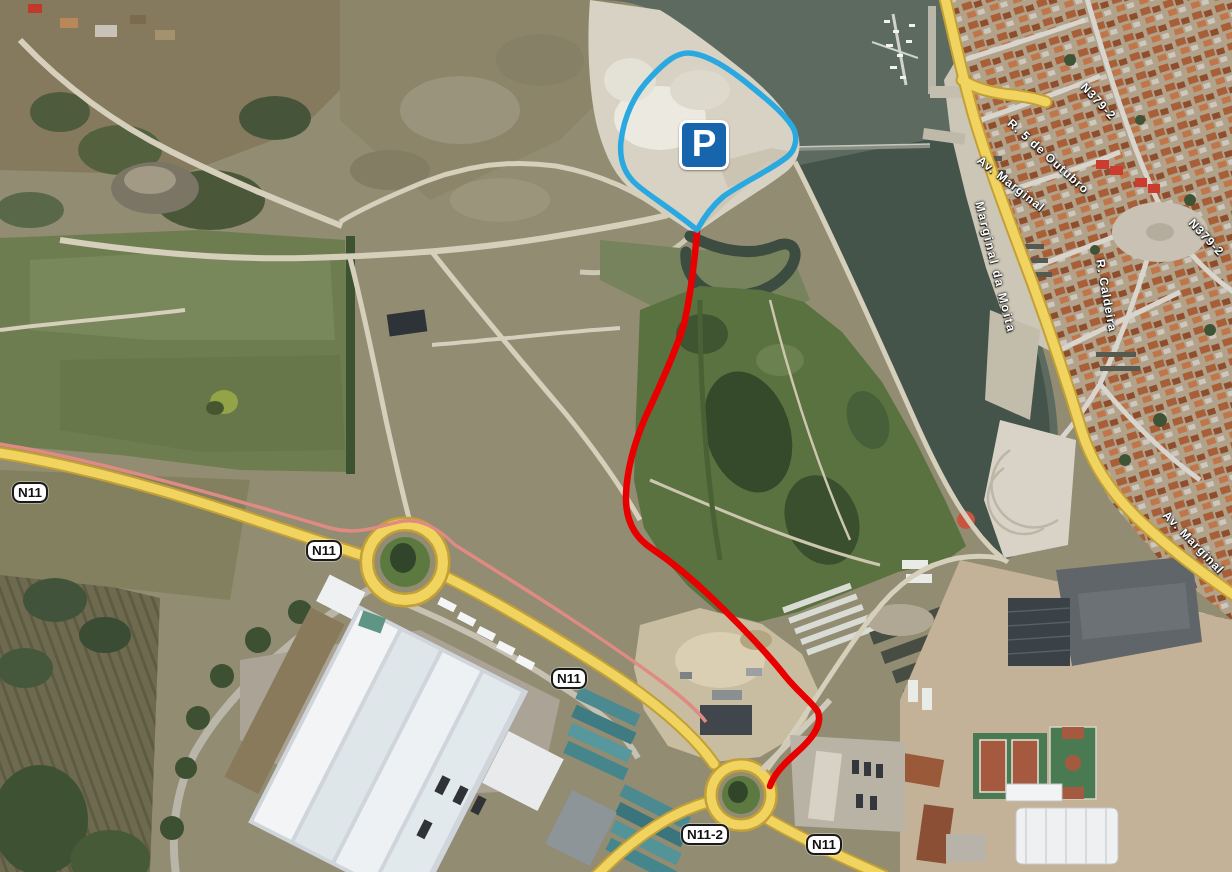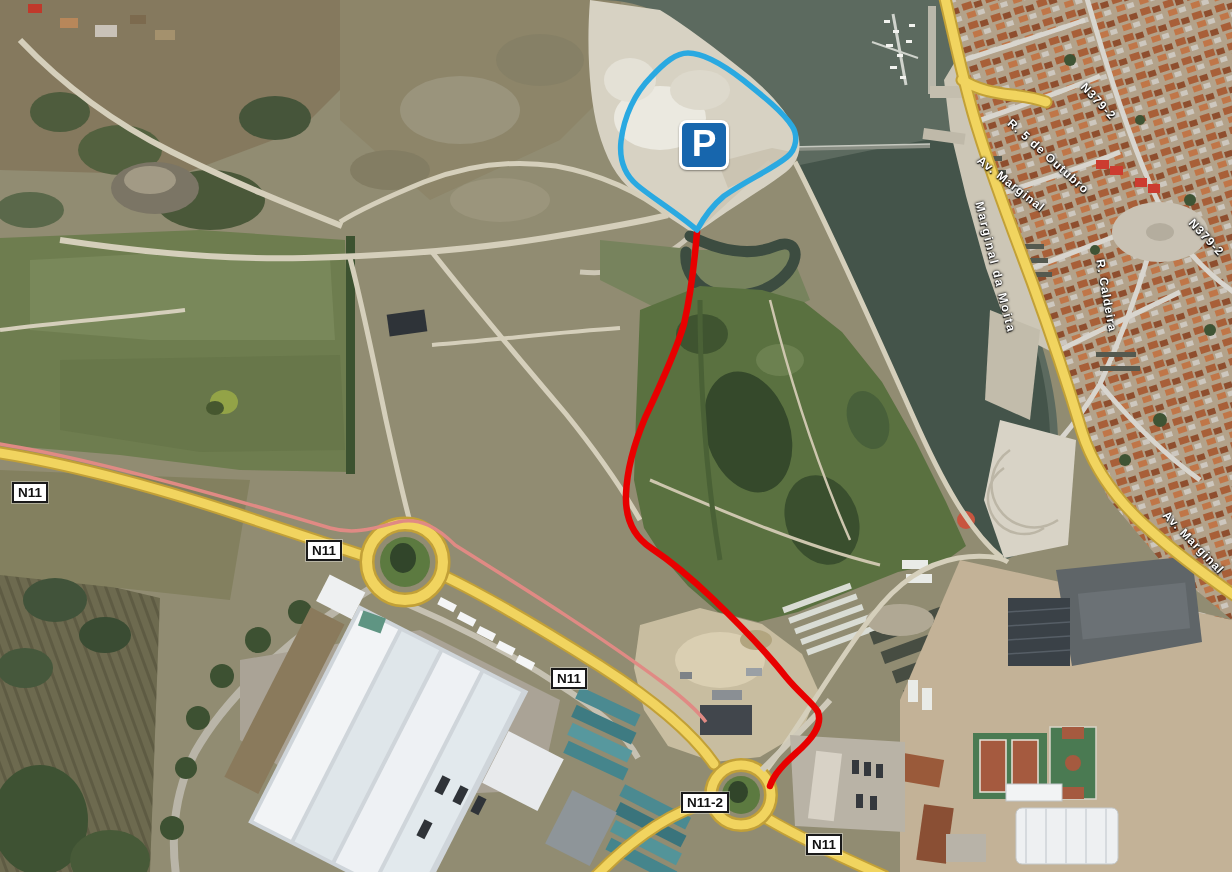--- a/index.html
+++ b/index.html
@@ -3,21 +3,21 @@
 <meta charset="utf-8">
 <style>
   html,body{margin:0;padding:0;background:#222;}
   #stage{
     position:relative;width:1232px;height:872px;overflow:hidden;
     font-family:"Liberation Sans",sans-serif;background:#918c72;
   }
   #stage svg{position:absolute;left:0;top:0;}
   
   .road-shield{
-    position:absolute;background:#ffffff;border:2px solid #1a1a1a;border-radius:0;
+    position:absolute;background:#ffffff;border:2px solid #1a1a1a;border-radius:8px;
     padding:0 4px;font-size:13.5px;font-weight:bold;color:#111;line-height:17px;
     white-space:nowrap;box-shadow:0 0 0 1px rgba(255,255,255,.35);
   }
   
   .street-label{
     position:absolute;color:#fff;font-size:12px;font-weight:700;letter-spacing:1px;
     white-space:nowrap;transform-origin:0 0;
     text-shadow:0 0 2px rgba(0,0,0,.95),0 0 3px rgba(0,0,0,.8),1px 1px 1px rgba(0,0,0,.85);
   }
   .street-label.long{letter-spacing:2px;}
@@ -387,21 +387,21 @@
   </g>
 </svg>
 
 <div id="p-sign">
   <div class="inner">P</div>
 </div>
 
 <div class="road-shield" style="left:12px;top:482px;">N11</div>
 <div class="road-shield" style="left:306px;top:540px;">N11</div>
 <div class="road-shield" style="left:551px;top:668px;">N11</div>
-<div class="road-shield" style="left:681px;top:792px;">N11-2</div>
+<div class="road-shield" style="left:681px;top:824px;">N11-2</div>
 <div class="road-shield" style="left:806px;top:834px;">N11</div>
 
 <div class="street-label" style="left:1014px;top:116px;transform:rotate(42deg);">R. 5 de Outubro</div>
 <div class="street-label" style="left:983px;top:153px;transform:rotate(38deg);">Av. Marginal</div>
 <div class="street-label long" style="left:986px;top:200px;transform:rotate(76deg);">Marginal da Moita</div>
 <div class="street-label" style="left:1088px;top:80px;transform:rotate(47deg);">N379-2</div>
 <div class="street-label" style="left:1196px;top:216px;transform:rotate(47deg);">N379-2</div>
 <div class="street-label" style="left:1107px;top:258px;transform:rotate(80deg);">R. Caldeira</div>
 <div class="street-label" style="left:1170px;top:508px;transform:rotate(46deg);">Av. Marginal</div>
 

